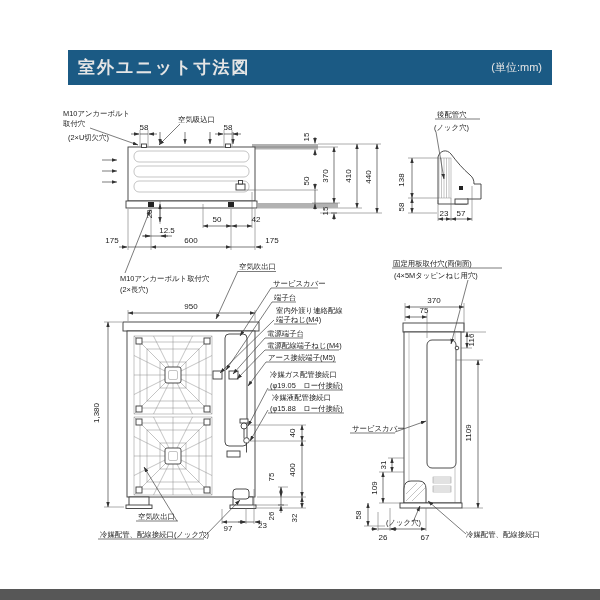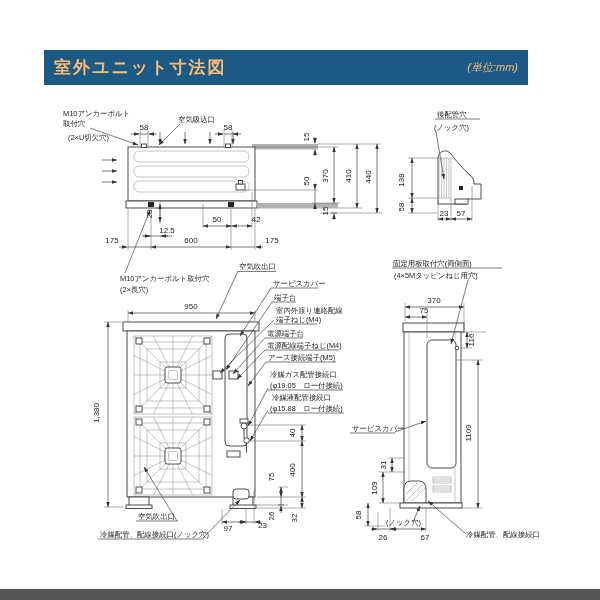--- a/index.html
+++ b/index.html
@@ -1,22 +1,22 @@
 <!DOCTYPE html>
 <html><head>
 <meta charset="utf-8">
 <style>
   html,body{margin:0;padding:0;background:#fff;}
   .stage{position:relative;width:600px;height:600px;background:#ffffff;overflow:hidden;
          font-family:"Liberation Sans",sans-serif;}
-  .titlebar{position:absolute;left:44px;top:50px;width:484px;height:35px;
-            background:#1b5a84;color:#fdba74;display:flex;align-items:center;
+  .titlebar{position:absolute;left:68px;top:50px;width:484px;height:35px;
+            background:#1b5a84;color:#e5e5e5;display:flex;align-items:center;
             justify-content:space-between;box-sizing:border-box;padding:0 10px;}
   .titlebar .t{font-size:17px;font-weight:bold;letter-spacing:2px;}
-  .titlebar .u{font-size:11px;font-style:italic;}
+  .titlebar .u{font-size:11px;}
   .footerbar{position:absolute;left:0;top:589px;width:600px;height:11px;background:#575757;}
   svg{position:absolute;left:0;top:0;}
   svg text{font-family:"Liberation Sans",sans-serif;fill:#1c1c1c;}
   .lbl{font-size:7.4px;}
   .num{font-size:8px;}
   .mid{text-anchor:middle;}
   .ln{stroke:#3a3a3a;stroke-width:.9;fill:none;stroke-linecap:square;}
   .fw{fill:#ffffff;stroke:#3a3a3a;stroke-width:.9;}
   .thin{stroke:#8a8a8a;stroke-width:.5;fill:none;}
   .ext{stroke:#666;stroke-width:.55;fill:none;}

